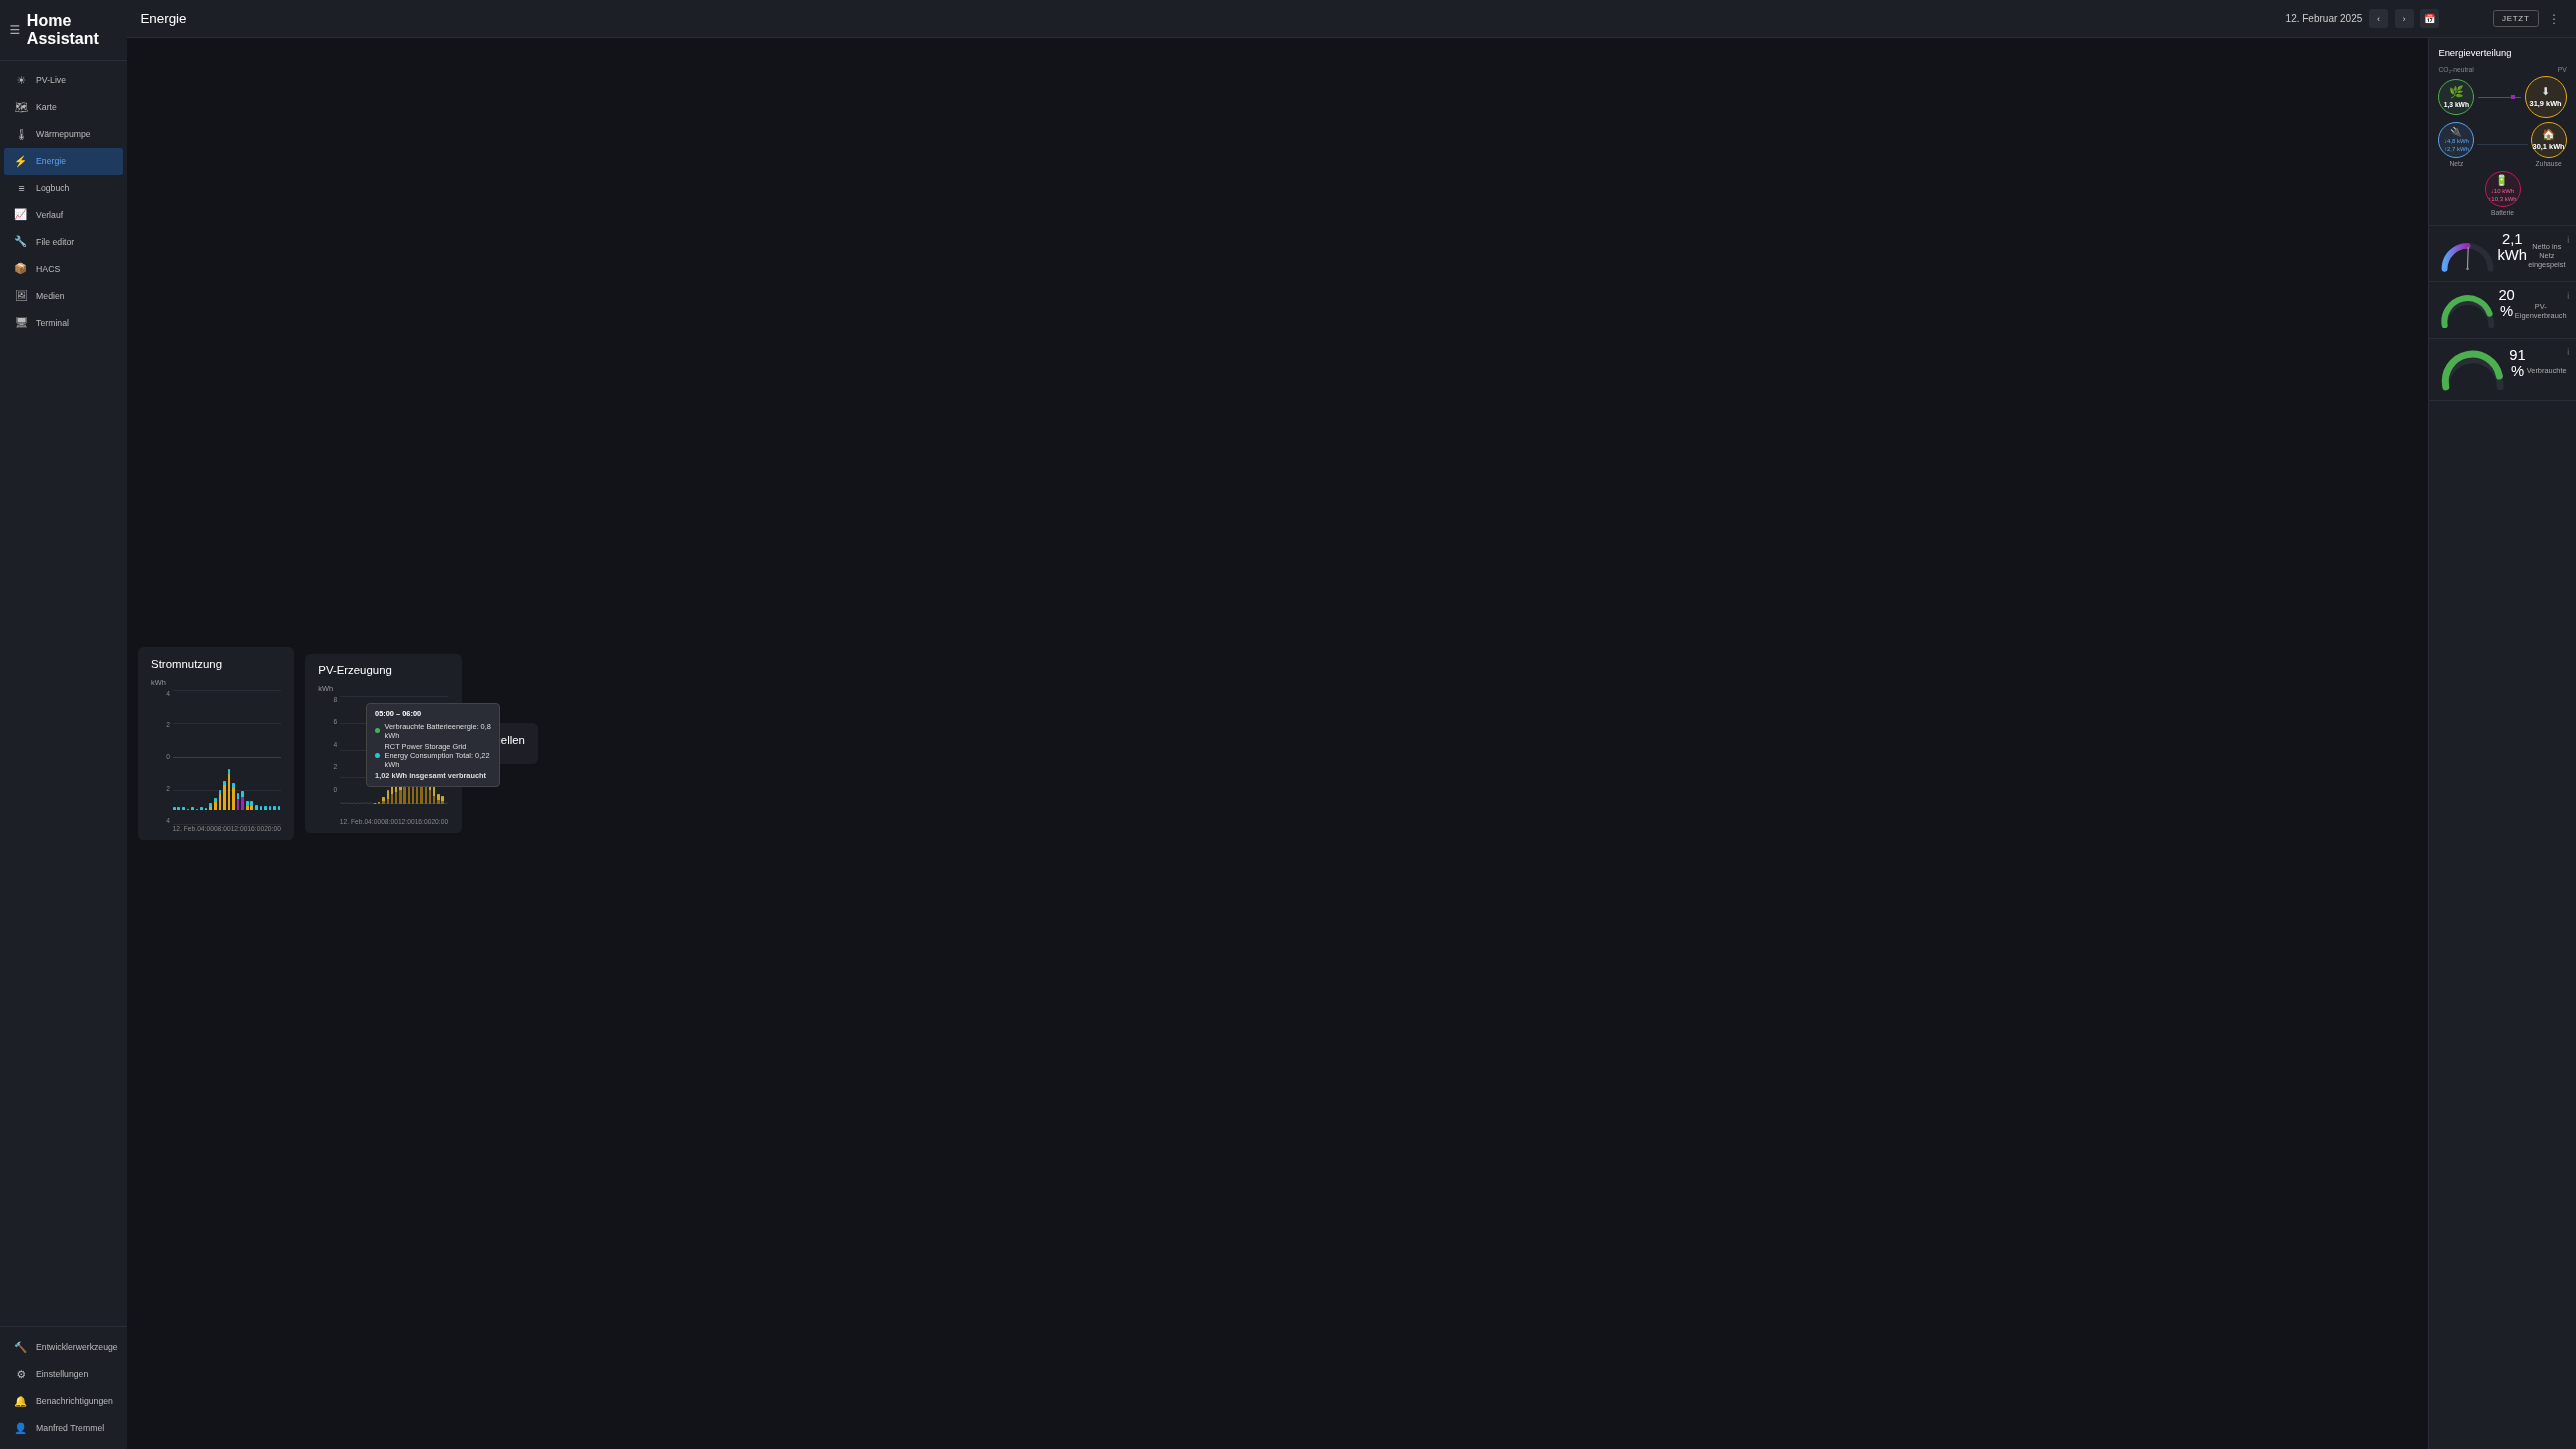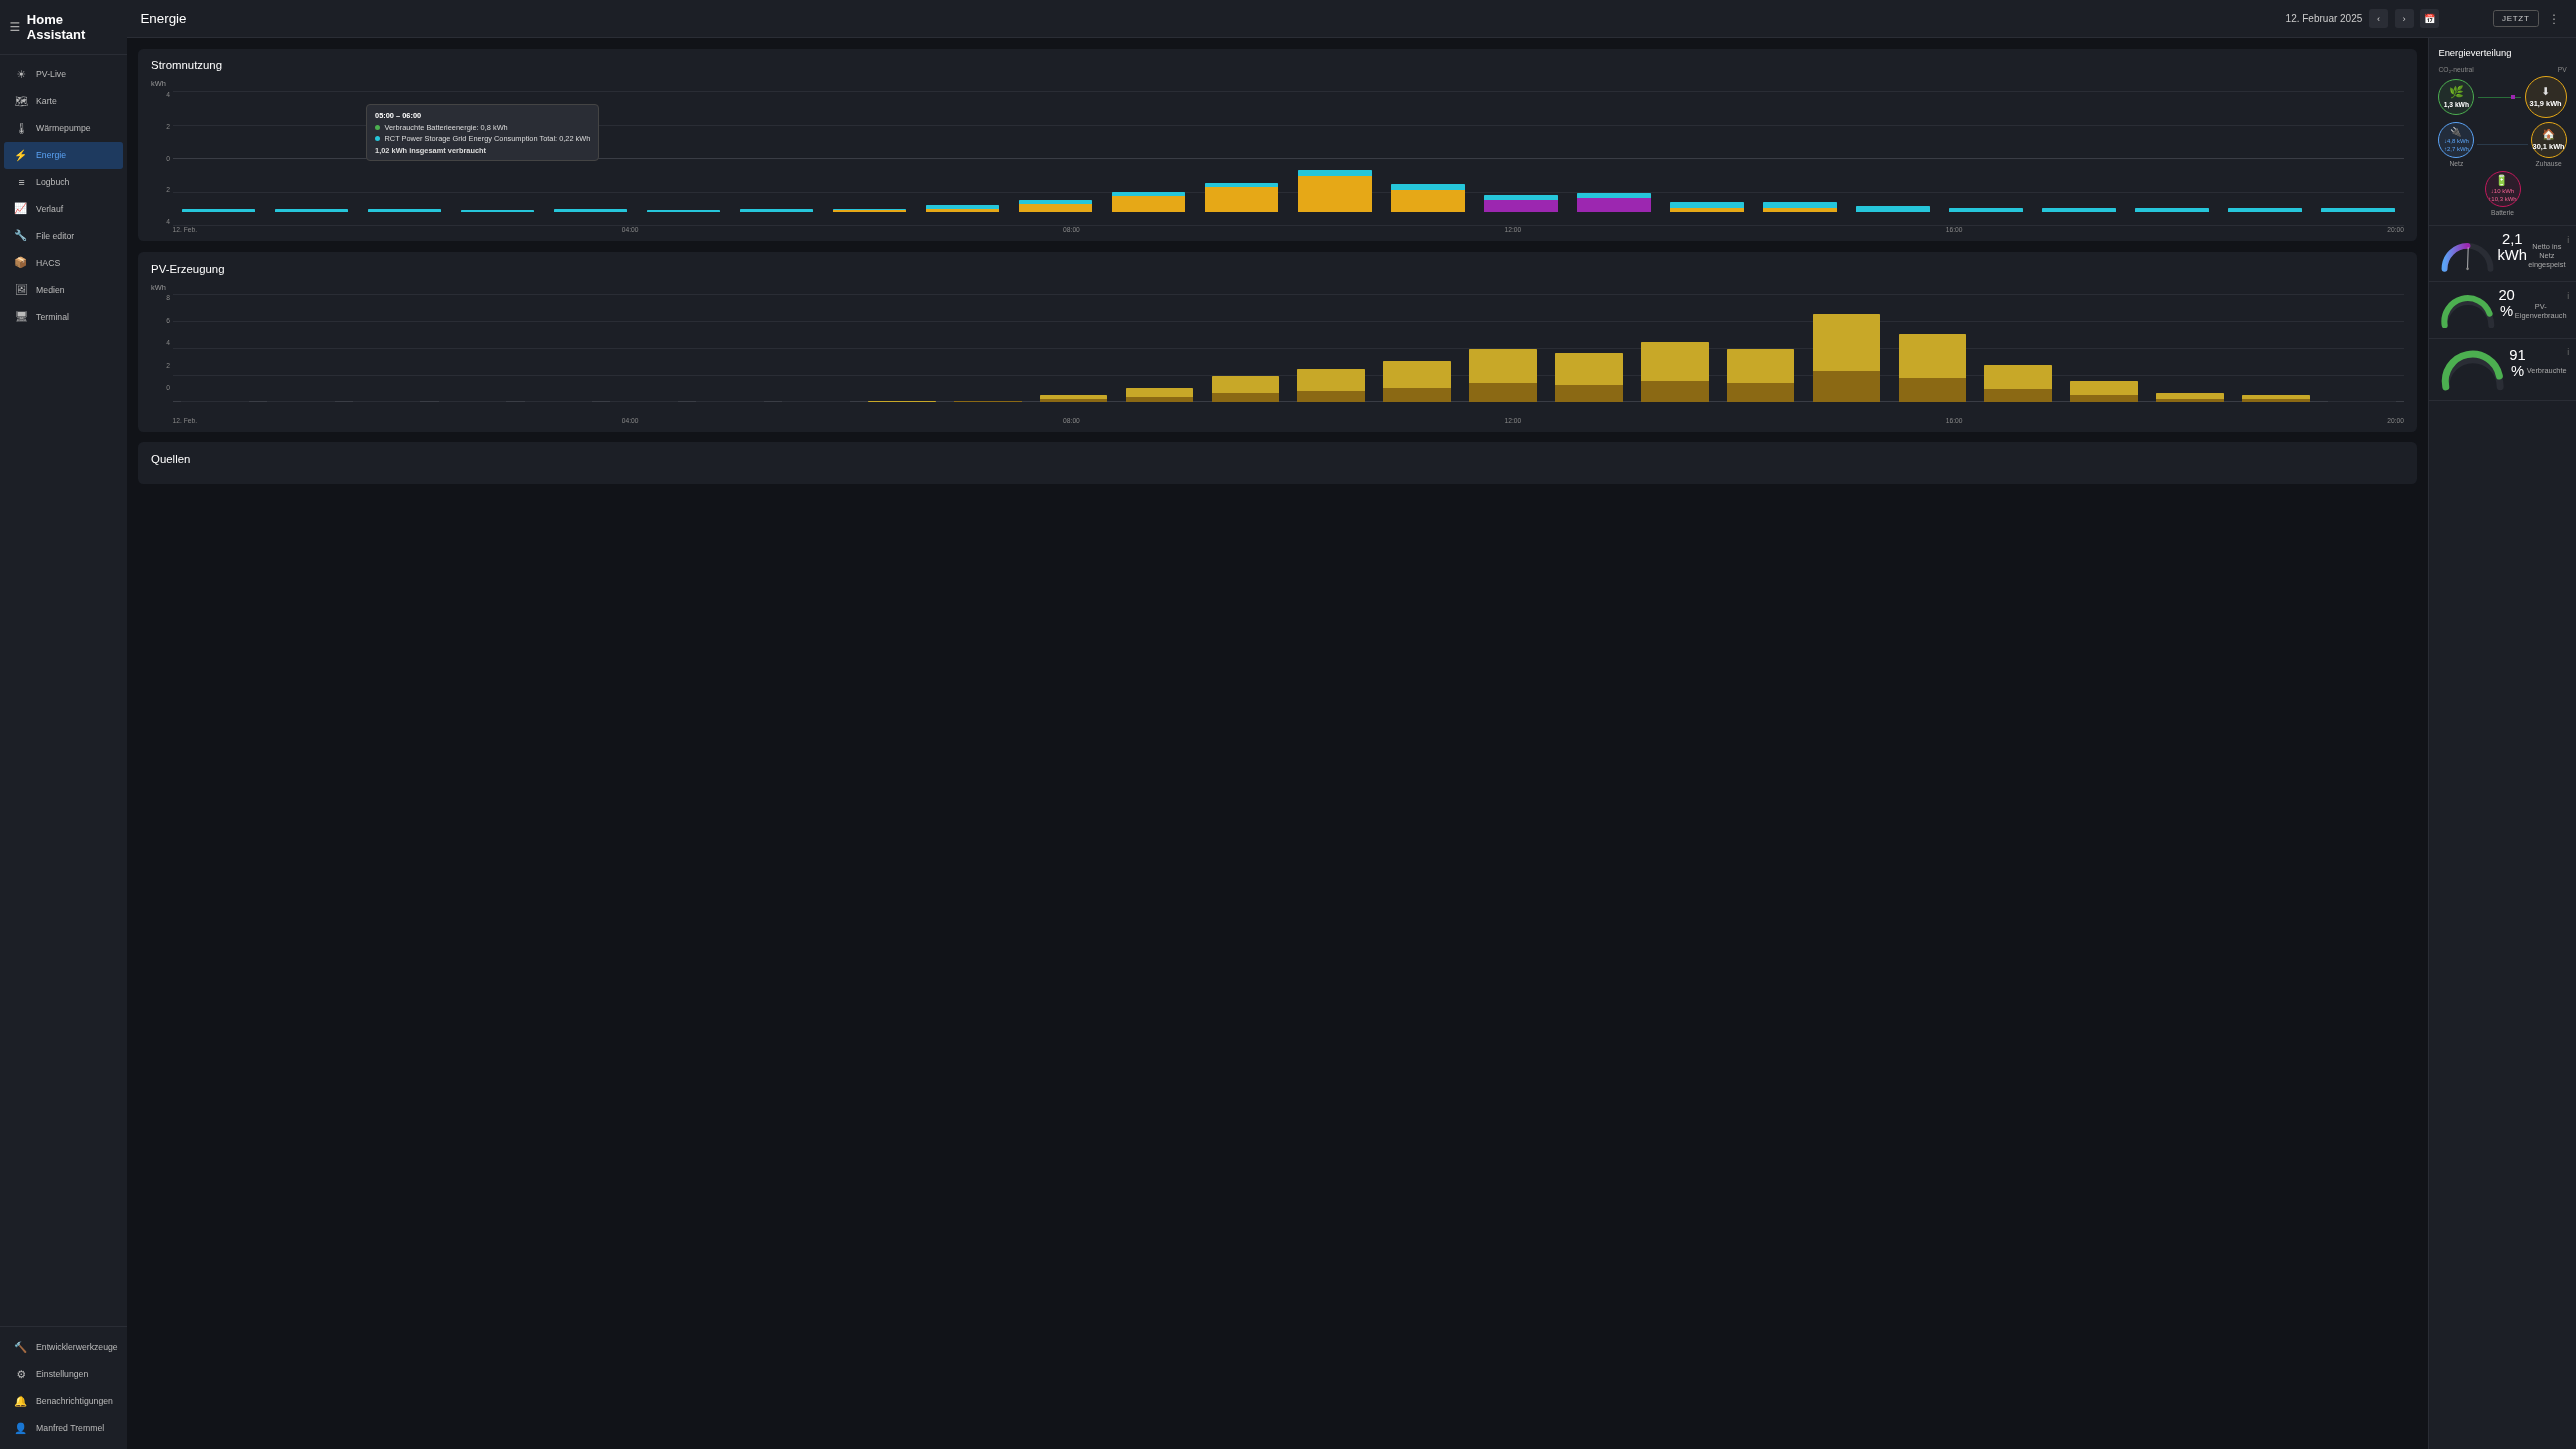--- a/index.html
+++ b/index.html
@@ -29,21 +29,21 @@
       gap: 6.7px;
       padding: 12px 9.4px;
       border-bottom: 0.7px solid #2a2d35;
     }
     .sidebar-menu-icon {
       font-size: 12px;
       color: #aaa;
       cursor: pointer;
     }
     .sidebar-title {
-      font-size: 13px;
+      font-size: 16px;
       font-weight: 600;
       color: #fff;
     }
     .sidebar-nav {
       flex: 1;
       overflow-y: auto;
       padding: 5.4px 0;
     }
     .sidebar-item {
       display: flex;
@@ -141,22 +141,23 @@
     .content {
       flex: 1;
       display: flex;
       overflow: hidden;
     }
     .main-panels {
       flex: 1;
       overflow-y: auto;
       padding: 10.7px;
       display: flex;
-      flex-direction: column;
+      flex-direction: row;
       gap: 10.7px;
+      align-items: center;
     }
     .right-panels {
       width: 148px;
       flex-shrink: 0;
       display: flex;
       flex-direction: column;
       overflow-y: auto;
       gap: 0;
       background: #1c1f26;
       border-left: 0.7px solid #2a2d35;

